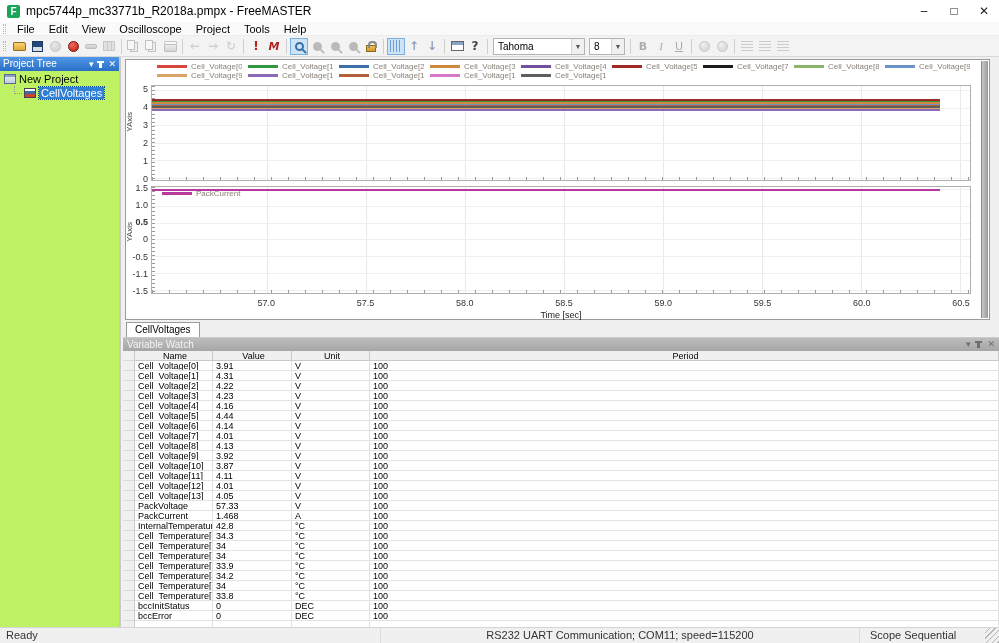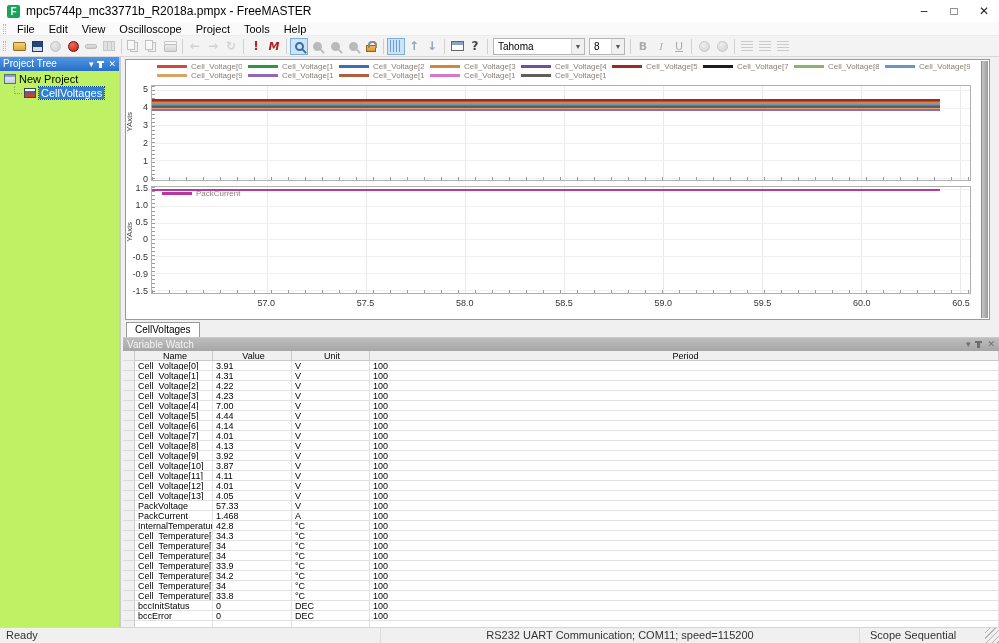--- a/index.html
+++ b/index.html
@@ -404,33 +404,34 @@
         <div class="xlabels" id="xlabels">
             <span class="xtick-label" style="left: 14.0436%;">57.0</span>
             <span class="xtick-label" style="left: 26.1501%;">57.5</span>
             <span class="xtick-label" style="left: 38.2567%;">58.0</span>
             <span class="xtick-label" style="left: 50.3632%;">58.5</span>
             <span class="xtick-label" style="left: 62.4697%;">59.0</span>
             <span class="xtick-label" style="left: 74.5763%;">59.5</span>
             <span class="xtick-label" style="left: 86.6828%;">60.0</span>
             <span class="xtick-label" style="left: 98.7893%;">60.5</span>
           </div>
+        <div class="xaxis-title">Time [sec]</div>
         <div class="scope-scroll"></div>
       <div class="ytick-label" style="left: 0px; top: 28.9625px;">5</div>
           <div class="ytick-label" style="left: 0px; top: 46.9737px;">4</div>
           <div class="ytick-label" style="left: 0px; top: 64.985px;">3</div>
           <div class="ytick-label" style="left: 0px; top: 82.9962px;">2</div>
           <div class="ytick-label" style="left: 0px; top: 101.008px;">1</div>
           <div class="ytick-label" style="left: 0px; top: 119.019px;">0</div>
           <div class="ytick-label" style="left: 0px; top: 128.057px;">1.5</div>
           <div class="ytick-label" style="left: 0px; top: 145.2px;">1.0</div>
-          <div class="ytick-label" style="left: 0px; top: 162.343px;">0.5</div>
+          <div class="ytick-label" style="left: 0px; top: 162.343px; font-weight: bold;">0.5</div>
           <div class="ytick-label" style="left: 0px; top: 179.486px;">0</div>
           <div class="ytick-label" style="left: 0px; top: 196.629px;">-0.5</div>
-          <div class="ytick-label" style="left: 0px; top: 213.771px;">-0.9</div>
+          <div class="ytick-label" style="left: 0px; top: 213.771px;">-1.1</div>
           <div class="ytick-label" style="left: 0px; top: 230.914px;">-1.5</div>
         </div>
 
       <div class="tabbar">
         <div class="tab">CellVoltages</div>
       </div>
 
       <div id="watch">
         <div class="watch-title">
           <span>Variable Watch</span>
@@ -472,21 +473,21 @@
             <div class="vw-row">
               <div class="sel-cell"></div>
               <div class="cell">Cell_Voltage[3]</div>
               <div class="cell">4.23</div>
               <div class="cell">V</div>
               <div class="cell">100</div>
             </div>
             <div class="vw-row">
               <div class="sel-cell"></div>
               <div class="cell">Cell_Voltage[4]</div>
-              <div class="cell">7.00</div>
+              <div class="cell">4.16</div>
               <div class="cell">V</div>
               <div class="cell">100</div>
             </div>
             <div class="vw-row">
               <div class="sel-cell"></div>
               <div class="cell">Cell_Voltage[5]</div>
               <div class="cell">4.44</div>
               <div class="cell">V</div>
               <div class="cell">100</div>
             </div>

